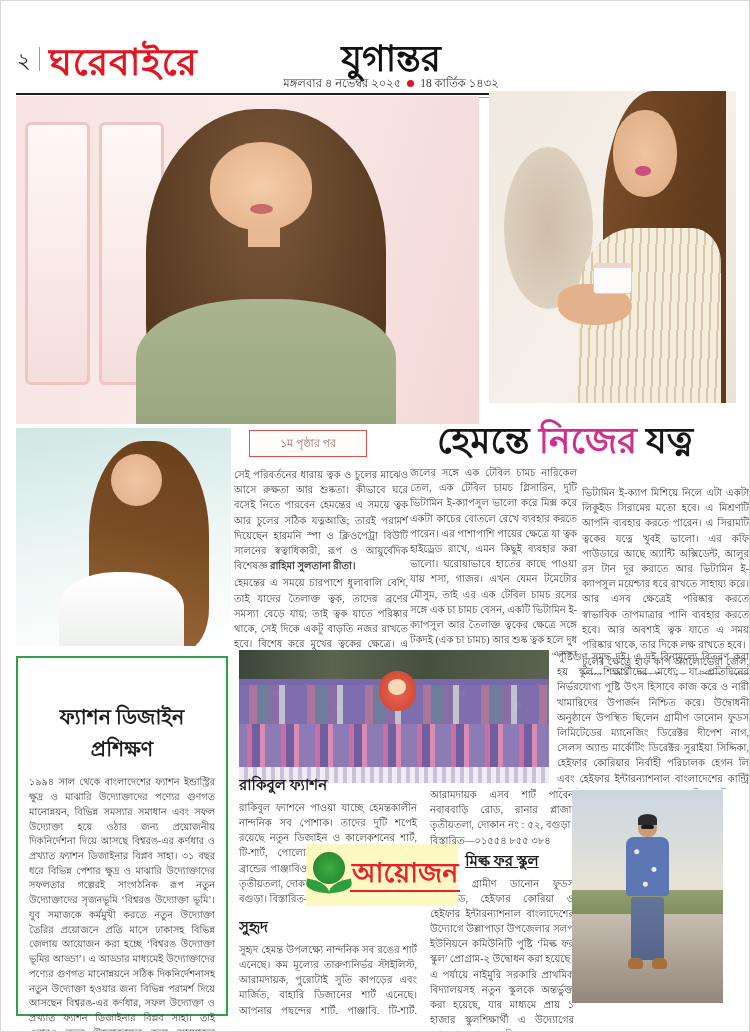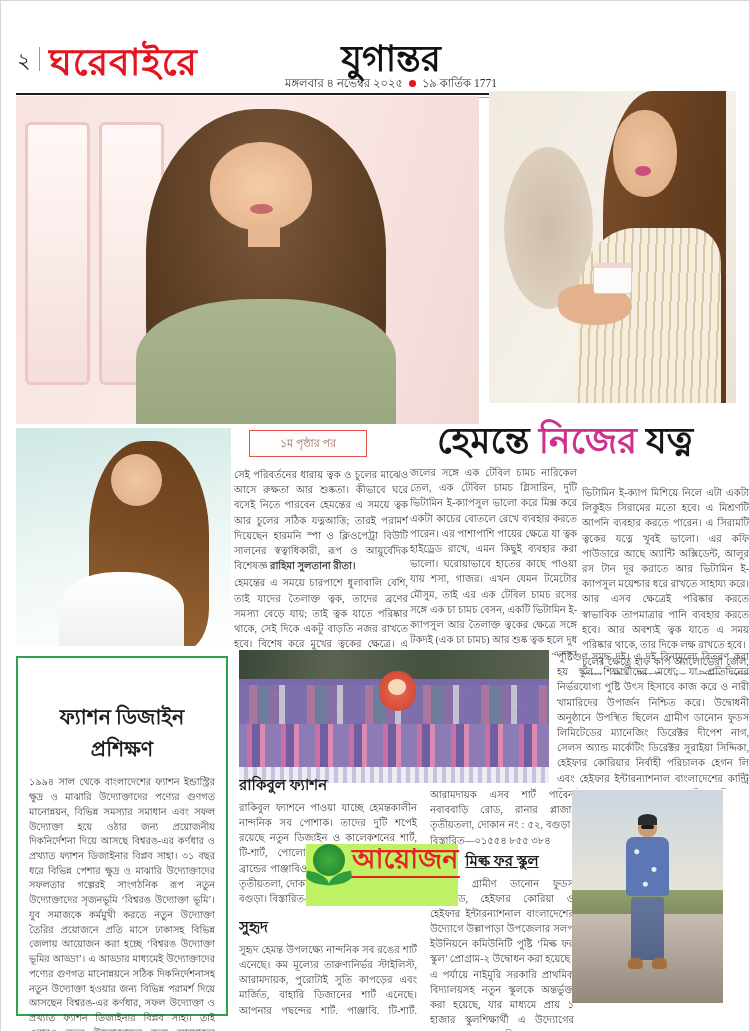--- a/index.html
+++ b/index.html
@@ -86,38 +86,38 @@
   .workshop .title{text-align:center;font-size:20.5px;font-weight:bold;color:#1e1e1e;line-height:1.55;margin:4px 0 10px 0;}
   .workshop .body{font-size:9.7px;}
   
   .brief-h{font-size:15px;font-weight:bold;color:#1c1c1c;margin:0 0 3px 0;}
   .brief-h.center{text-align:center;text-decoration:underline;}
   .colA{left:238px;top:756px;width:178px;height:240px;margin-top:17px;}
   .colB{left:429px;top:786px;width:144px;height:246px;}
   .colR{left:556px;top:648px;width:192px;height:140px;}
   .colA .gap{height:8px;}
   
-  .ayojon{left:305px;top:843px;width:152px;height:62px;background:#bef264;display:flex;align-items:flex-start;}
+  .ayojon{left:305px;top:843px;width:152px;height:62px;background:#fef9c3;display:flex;align-items:center;}
   .ayojon .mark{position:relative;width:44px;height:46px;flex:0 0 auto;}
   .ayojon .ball{position:absolute;left:7px;top:0;width:32px;height:32px;border-radius:50%;background:radial-gradient(#3fae3f,#1f7f2d);}
   .ayojon .leafL{position:absolute;left:0;top:28px;width:24px;height:12px;background:#2e9e3e;border-radius:0 100% 0 60%;transform:rotate(8deg);}
   .ayojon .leafR{position:absolute;left:22px;top:28px;width:24px;height:12px;background:#2e9e3e;border-radius:100% 0 60% 0;transform:rotate(-8deg);}
   .ayojon .word{font-size:27px;font-weight:bold;color:#e62129;border-bottom:2.5px solid #e62129;line-height:1.15;padding:0 2px 1px 2px;}
 </style>
 </head>
 <body>
 
 <div class="page">
 
   <div class="abs pagenum">২</div>
   <div class="abs pagenum-bar"></div>
   <div class="abs masthead">যুগান্তর</div>
   <div class="abs section-name">ঘরেবাইরে</div>
   <div class="abs dateline">
-    <span>মঙ্গলবার ৪ নভেম্বর ২০২৫</span><span class="dot"></span><span>১৯ কার্তিক 1771</span>
+    <span>মঙ্গলবার ৪ নভেম্বর ২০২৫</span><span class="dot"></span><span>18 কার্তিক ১৪৩২</span>
   </div>
   <div class="abs header-rule"></div>
 
   <div class="photo p1" style="left:15px;top:95px;width:463px;height:328px;">
     <div class="ph mirror" style="left:2%;"></div>
     <div class="ph mirror" style="left:18%;"></div>
     <div class="ph hair"></div>
     <div class="ph neck"></div>
     <div class="ph face"></div>
     <div class="ph lips"></div>

